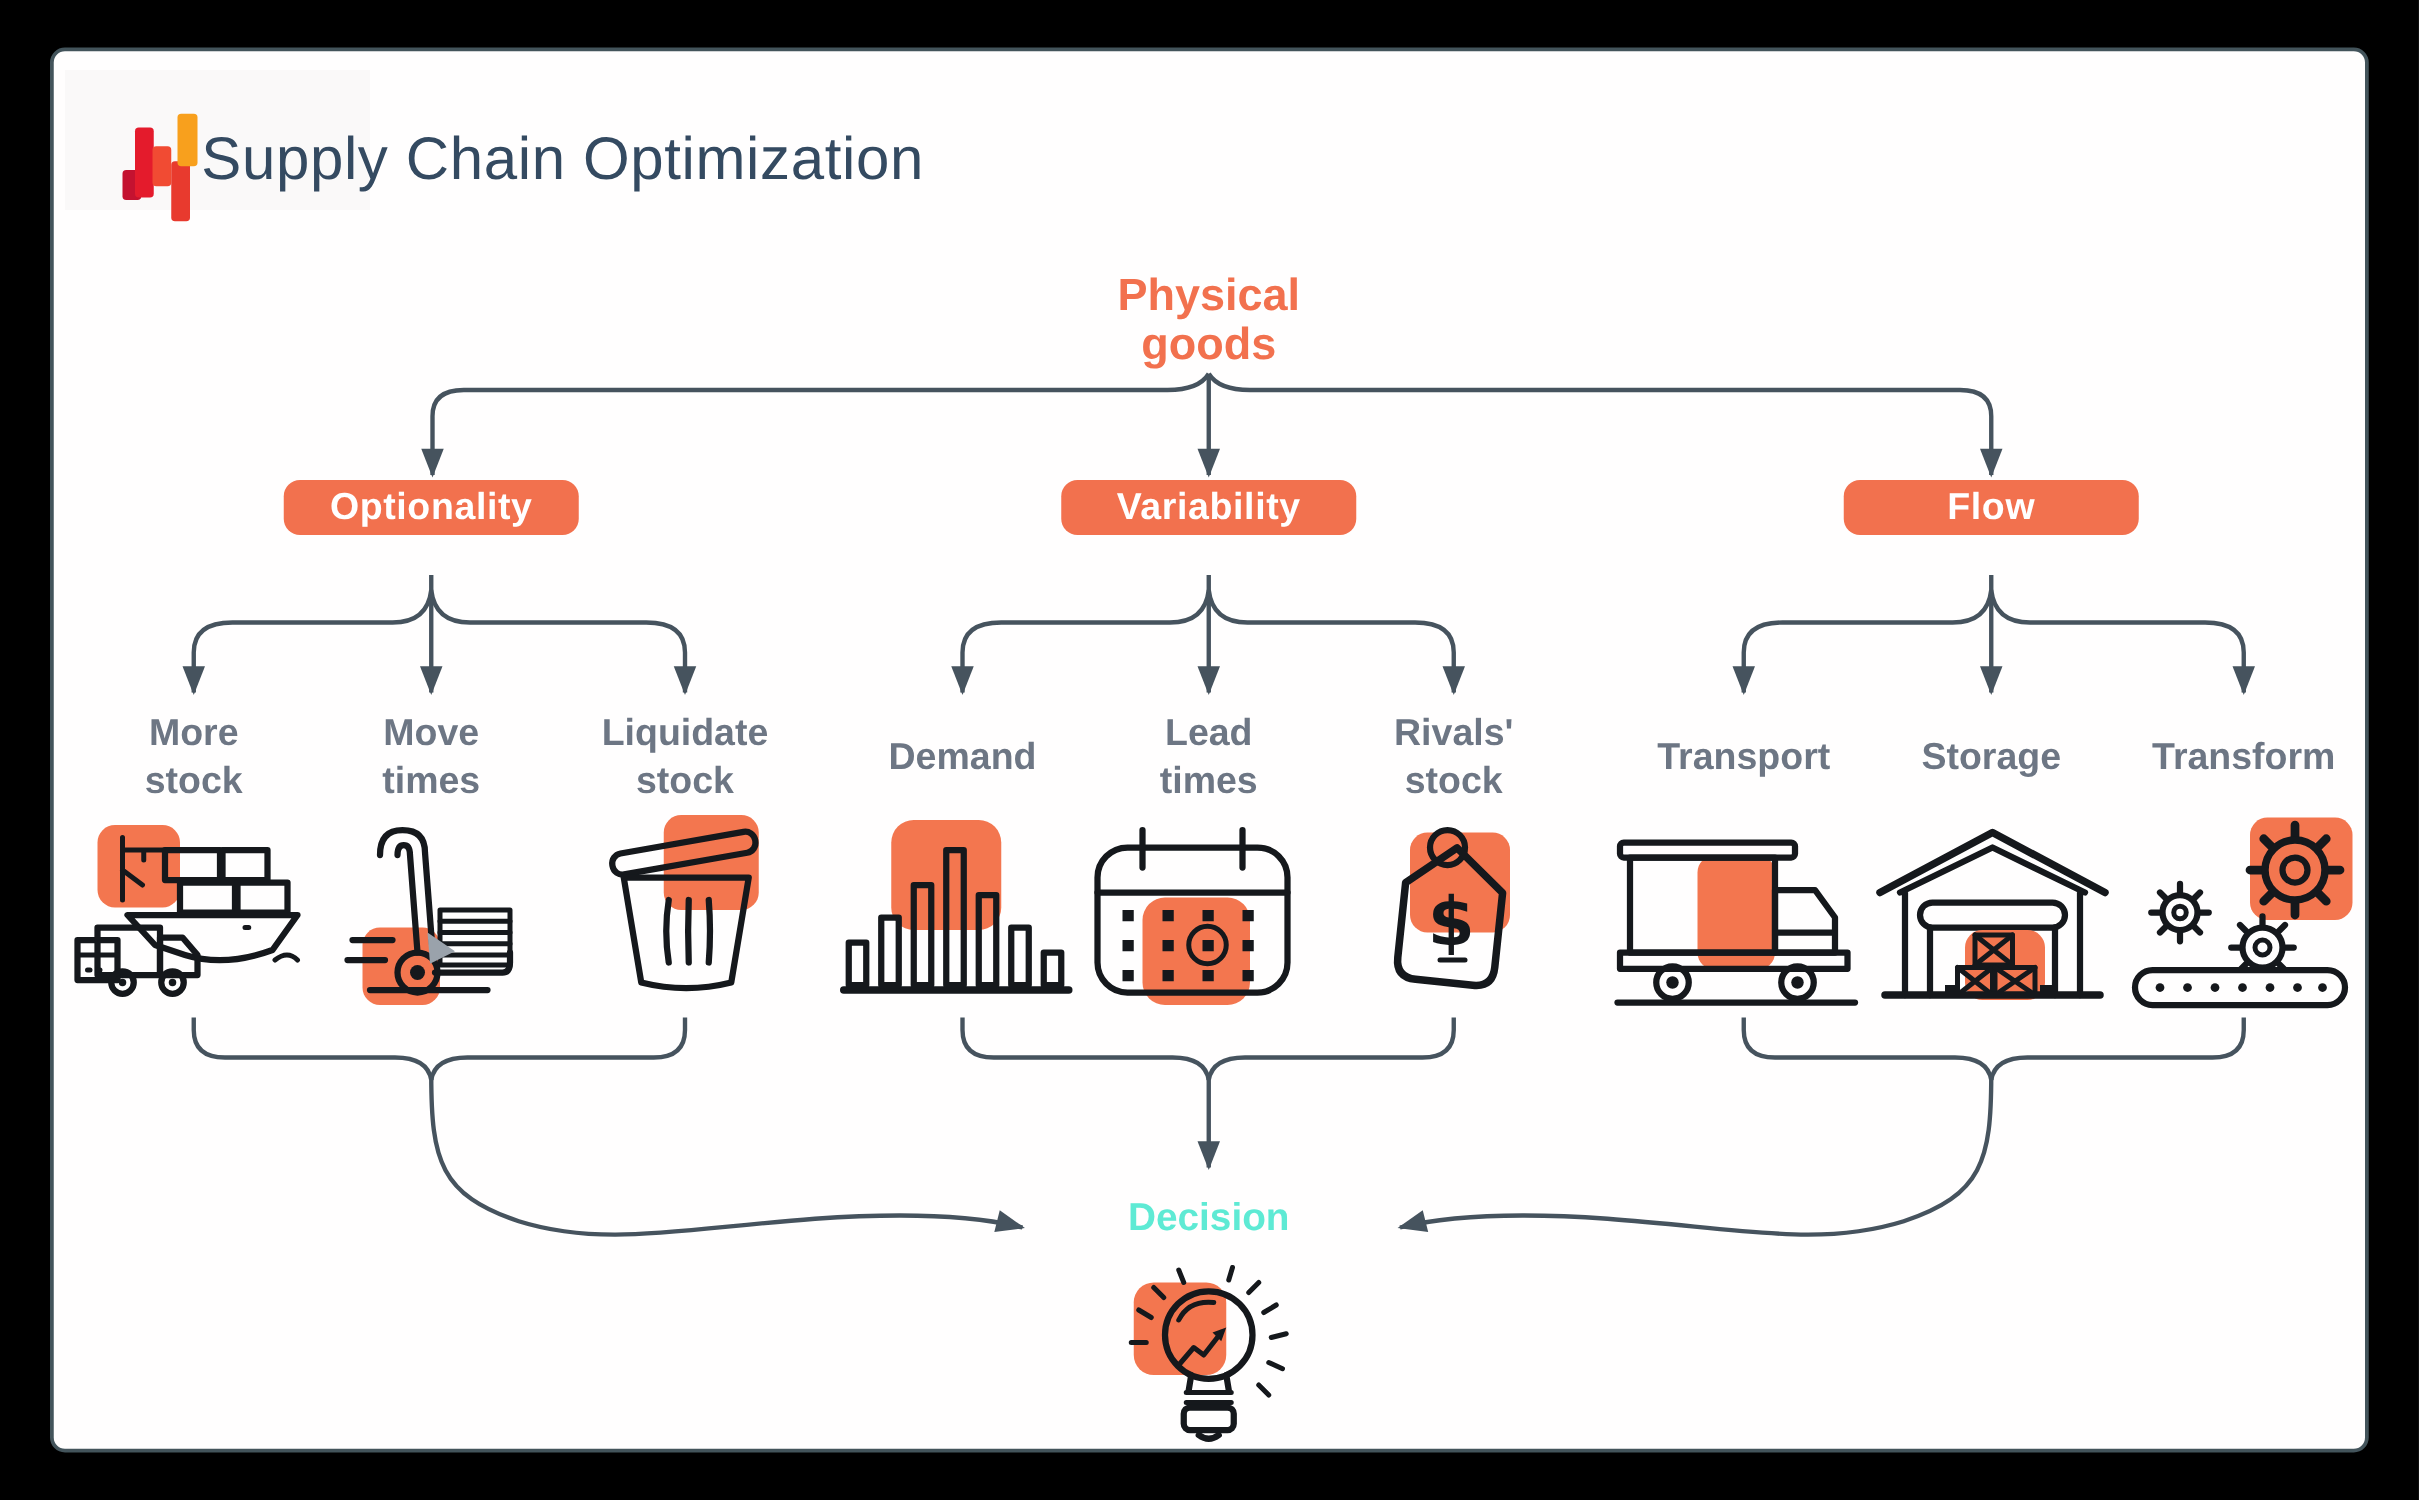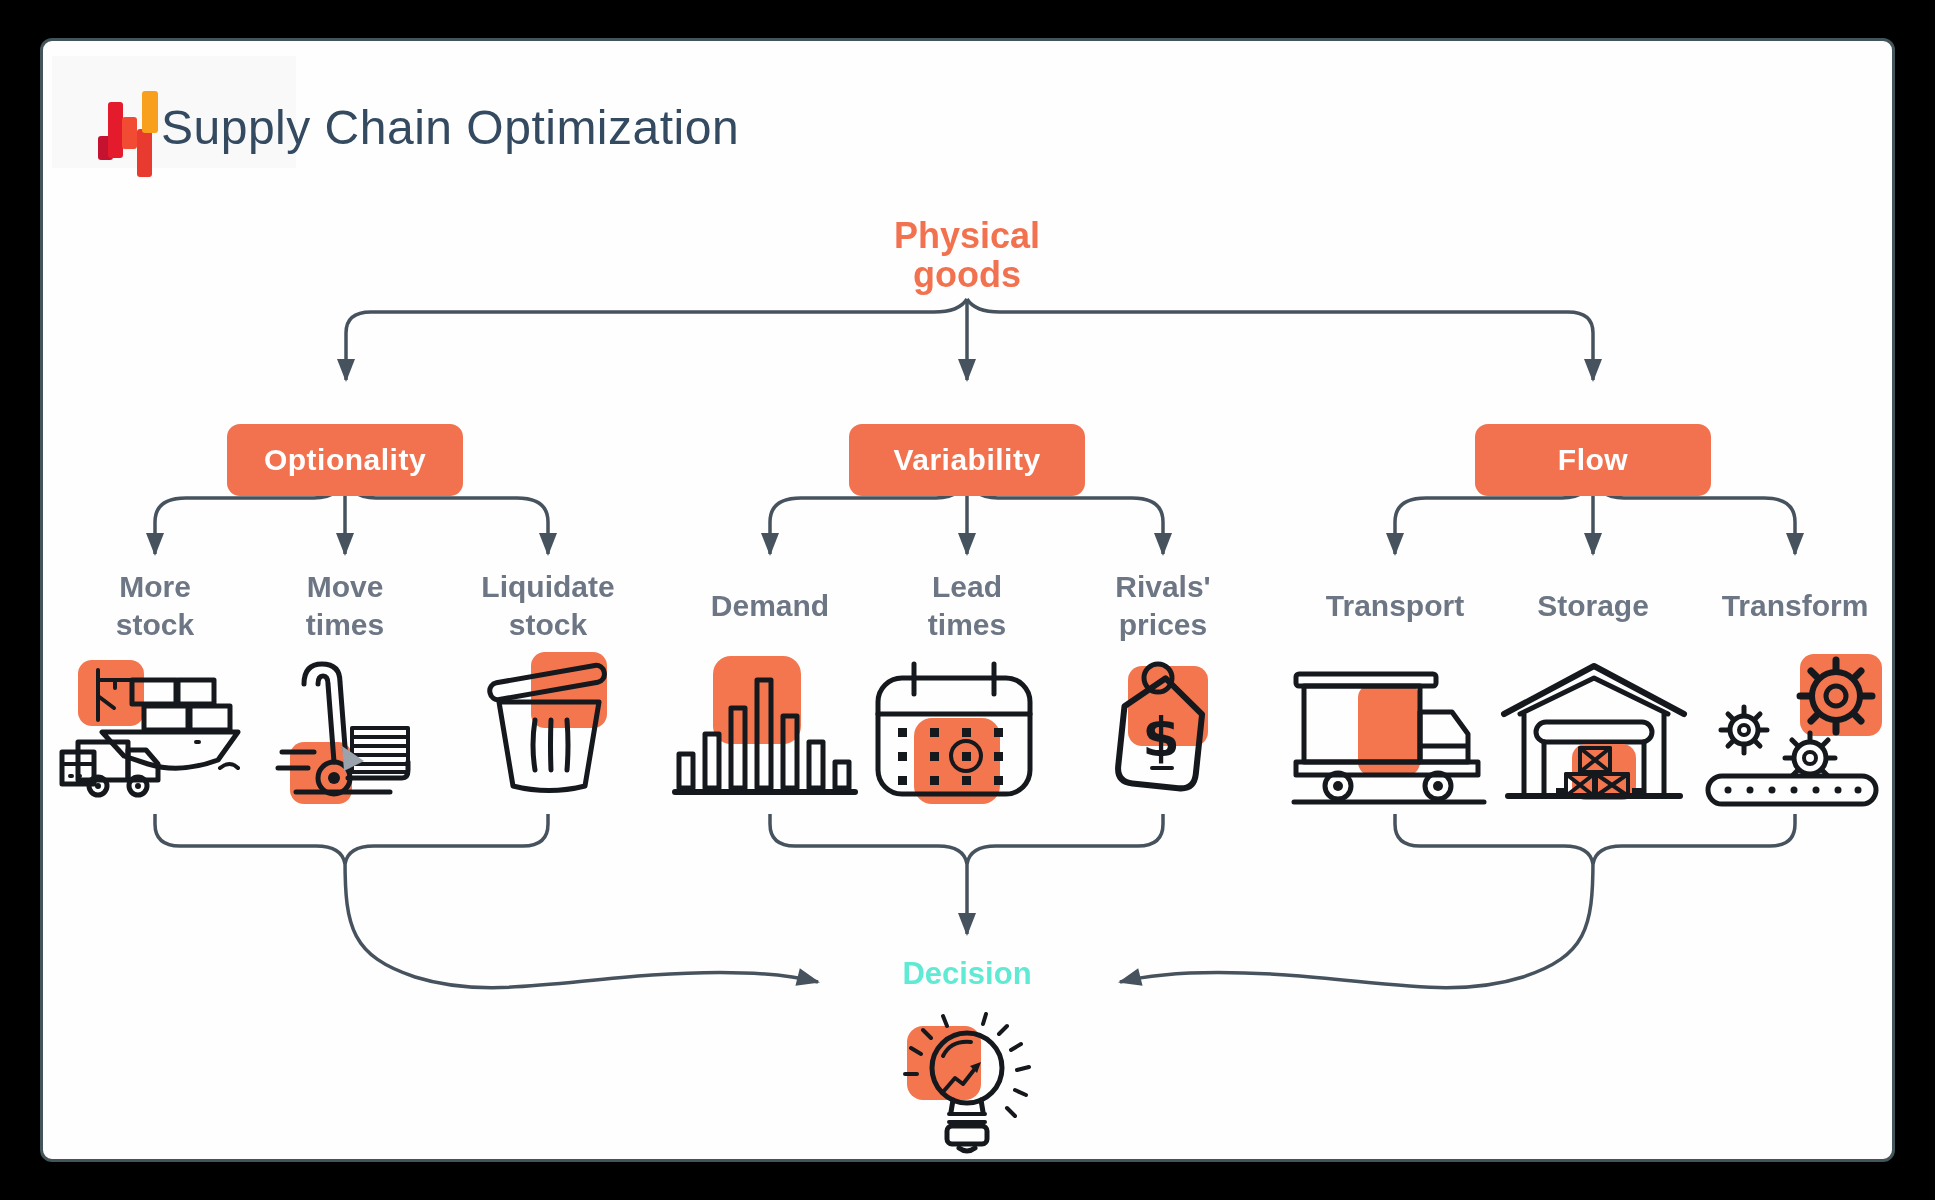--- a/index.html
+++ b/index.html
@@ -9,21 +9,21 @@
         background:#fffefe;border:3px solid #43545b;border-radius:12px;}
   .logo-plate{position:absolute;left:52px;top:56px;width:244px;height:112px;
         background:#faf9f9;}
   .logo{position:absolute;left:95px;top:88px;}
   .title{position:absolute;left:161px;top:100px;font-size:48px;font-weight:400;
         color:#344a61;letter-spacing:.5px;white-space:nowrap;}
   .wires{position:absolute;left:0;top:0;width:1935px;height:1200px;pointer-events:none;}
   .root-node{position:absolute;top:216px;left:967px;transform:translateX(-50%);
         width:min-content;text-align:center;color:#f2714e;font-size:36px;
         font-weight:700;line-height:39px;}
-  .pill{position:absolute;top:424px;transform:translateX(-50%);width:236px;height:72px;
+  .pill{position:absolute;top:384px;transform:translateX(-50%);width:236px;height:44px;
         background:#f2714e;border-radius:13px;color:#fff;font-size:30px;font-weight:700;
         display:flex;align-items:center;justify-content:center;letter-spacing:.5px;}
   .leaf{position:absolute;top:560px;transform:translateX(-50%);width:240px;height:92px;
         display:flex;align-items:center;justify-content:center;text-align:center;}
   .leaf span{display:inline-block;width:min-content;color:#6d7684;font-size:30px;
         font-weight:700;line-height:38px;}
   .leaf.wide span{width:auto;white-space:nowrap;}
   .icon{position:absolute;top:650px;width:230px;height:160px;}
   .decision-label{position:absolute;top:956px;left:967px;transform:translateX(-50%);
         color:#5eead4;font-size:31px;font-weight:700;white-space:nowrap;}
@@ -111,21 +111,21 @@
 <div class="leaf" style="left:548px">
     <span>Liquidate stock</span>
   </div>
 <div class="leaf wide" style="left:770px">
     <span>Demand</span>
   </div>
 <div class="leaf" style="left:967px">
     <span>Lead times</span>
   </div>
 <div class="leaf" style="left:1163px">
-    <span>Rivals' prices</span>
+    <span>Rivals' stock</span>
   </div>
 <div class="leaf wide" style="left:1395px">
     <span>Transport</span>
   </div>
 <div class="leaf wide" style="left:1593px">
     <span>Storage</span>
   </div>
 <div class="leaf wide" style="left:1795px">
     <span>Transform</span>
   </div>

